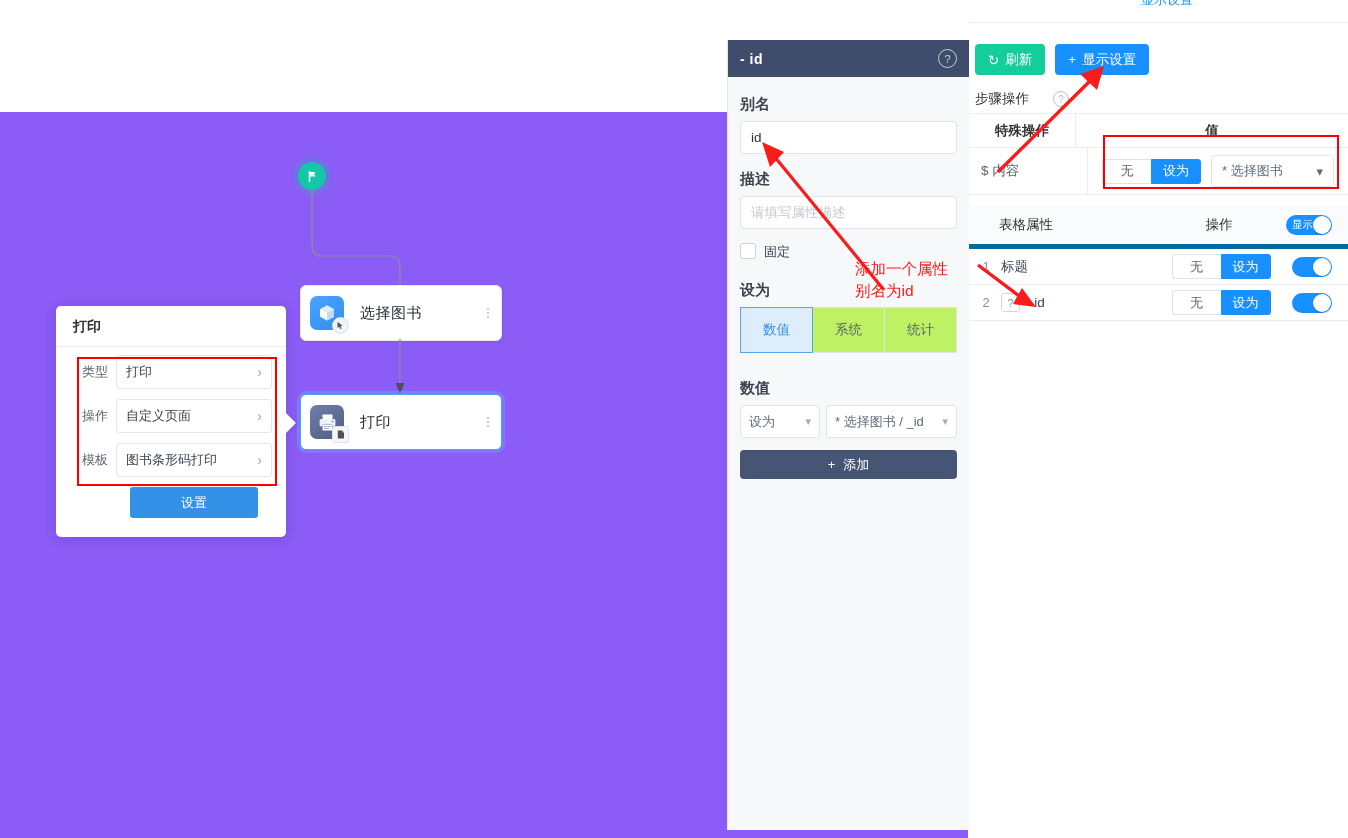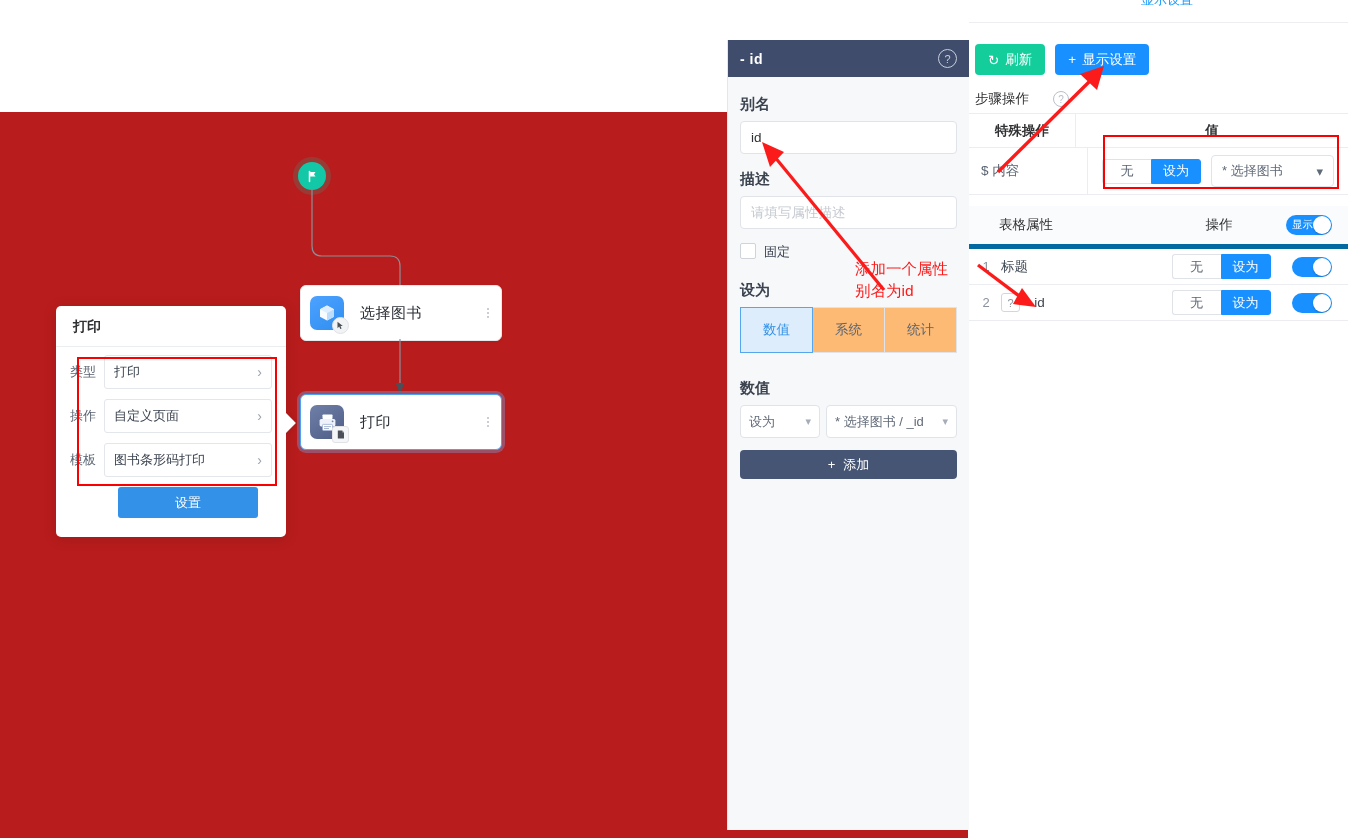--- a/index.html
+++ b/index.html
@@ -7,21 +7,21 @@
     width: 1348px; height: 838px;
     background: #ffffff;
     font-family: "Liberation Sans", "DejaVu Sans", sans-serif;
     overflow: hidden;
   }
   #root { position: relative; width: 1348px; height: 838px; }
 
   
   .canvas {
     position: absolute; left: 0; top: 0; width: 968px; height: 838px;
-    background: #b91c1c;
+    background: #8b5cf6;
   }
   .canvas-topstrip {
     position: absolute; left:0; top:0; width: 968px; height: 112px; background:#ffffff;
   }
 
   
   .start-node {
     position: absolute; left: 298px; top: 162px; width: 28px; height: 28px;
     border-radius: 50%; background: #13c8a6;
     box-shadow: 0 0 0 5px rgba(19,200,166,0.18);
@@ -70,21 +70,21 @@
   .print-card {
     position: absolute; left: 56px; top: 306px; width: 230px; height: 231px;
     background: #ffffff; border-radius: 5px;
     box-shadow: 0 2px 14px rgba(0,0,0,0.13);
   }
   .print-card-head {
     height: 40px; line-height: 40px; padding-left: 17px;
     font-size: 14px; font-weight: bold; color: #303133;
     border-bottom: 1px solid #ebeef1;
   }
-  .print-card-body { padding: 8px 14px 0 14px; position: relative; }
+  .print-card-body { padding: 8px 14px 0 14px; position: relative; margin-left: 12px; }
   .form-row { display:flex; align-items:center; height: 34px; margin-bottom: 10px; }
   .form-label { width: 34px; font-size: 13px; color: #5a6472; flex:none; }
   .form-field {
     flex: 1; height: 32px; border: 1px solid #e3e6ea; border-radius: 3px;
     display:flex; align-items:center; padding: 0 9px;
     font-size: 13px; color: #3c4450; background:#fff;
     justify-content: space-between;
   }
   .chev { color:#9aa3af; font-size: 14px; line-height:1; }
   .print-btn {
@@ -120,21 +120,21 @@
     display:flex; align-items:center; padding: 0 10px; font-size: 13.5px; color:#303133;
   }
   .mid-input.placeholder { color:#c5c9d0; }
   .check-row { display:flex; align-items:flex-start; margin-top: 14px; }
   .checkbox {
     width: 14px; height:14px; border:1px solid #cfd4da; border-radius:2px; background:#fff;
   }
   .check-label { margin-left: 8px; font-size: 13px; color:#3c4450; }
   .seg-group { display:flex; margin-top: 2px; }
   .seg {
-    flex:1; height: 44px; background:#fdba74; border:1px solid #e0e3e8; border-left:none;
+    flex:1; height: 44px; background:#bef264; border:1px solid #e0e3e8; border-left:none;
     display:flex; align-items:center; justify-content:center;
     font-size: 13.5px; color:#5a6472; cursor:pointer;
   }
   .seg:first-child { border-left:1px solid #e0e3e8; }
   .seg.active {
     background:#ddedfb; border:1px solid #56a6ef; color:#3392e8;
   }
   .dd-row { display:flex; gap: 0; margin-top: 2px; }
   .dd {
     height: 31px; background:#fff; border:1px solid #e0e3e8; border-radius:4px;

